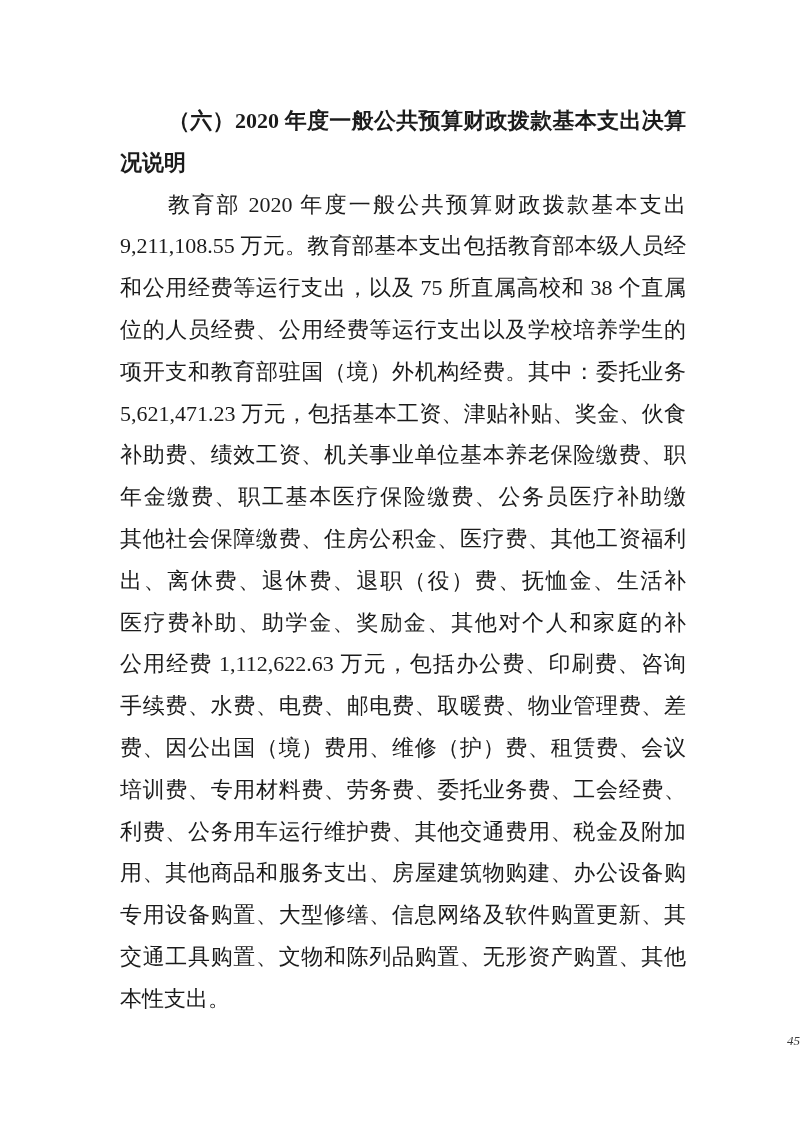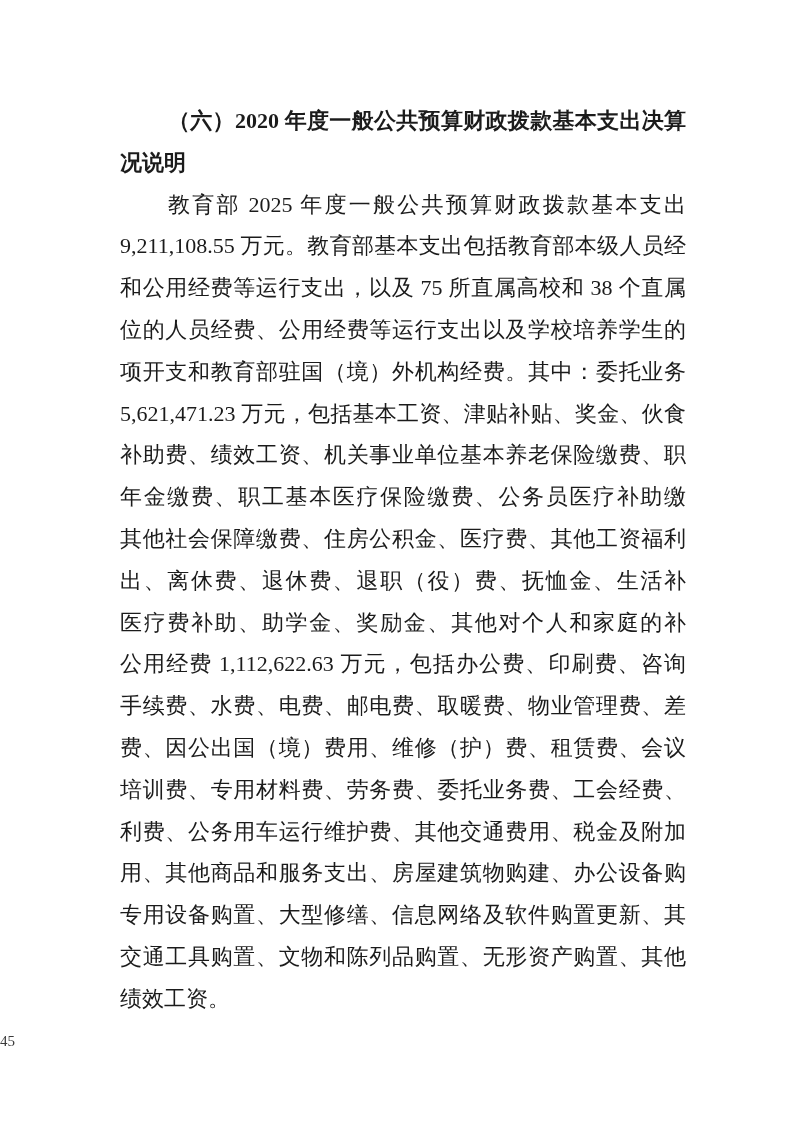--- a/index.html
+++ b/index.html
@@ -38,49 +38,50 @@
     text-indent: 48px;
   }
   .line.para-end {
     text-align-last: left;
   }
   .page-number {
     position: absolute;
     left: 0;
     top: 1033px;
     width: 100%;
-    text-align: left;
-    font-size: 15px;
+    text-align: right;
+    font-size: 13px;
     color: #3a3a3a;
+    font-style: italic;
   }
 </style>
 </head>
 <body>
 
 <div class="page">
   <div class="content">
     <div class="line heading indent">（六）2020 年度一般公共预算财政拨款基本支出决算情</div>
     <div class="line heading para-end">况说明</div>
 
-    <div class="line indent">教育部 2025 年度一般公共预算财政拨款基本支出</div>
+    <div class="line indent">教育部 2020 年度一般公共预算财政拨款基本支出</div>
     <div class="line">9,211,108.55 万元。教育部基本支出包括教育部本级人员经费</div>
     <div class="line">和公用经费等运行支出，以及 75 所直属高校和 38 个直属单</div>
     <div class="line">位的人员经费、公用经费等运行支出以及学校培养学生的各</div>
     <div class="line">项开支和教育部驻国（境）外机构经费。其中：委托业务费</div>
     <div class="line">5,621,471.23 万元，包括基本工资、津贴补贴、奖金、伙食</div>
     <div class="line">补助费、绩效工资、机关事业单位基本养老保险缴费、职业</div>
     <div class="line">年金缴费、职工基本医疗保险缴费、公务员医疗补助缴费、</div>
     <div class="line">其他社会保障缴费、住房公积金、医疗费、其他工资福利支</div>
     <div class="line">出、离休费、退休费、退职（役）费、抚恤金、生活补助、</div>
     <div class="line">医疗费补助、助学金、奖励金、其他对个人和家庭的补助；</div>
     <div class="line">公用经费 1,112,622.63 万元，包括办公费、印刷费、咨询费、</div>
     <div class="line">手续费、水费、电费、邮电费、取暖费、物业管理费、差旅</div>
     <div class="line">费、因公出国（境）费用、维修（护）费、租赁费、会议费、</div>
     <div class="line">培训费、专用材料费、劳务费、委托业务费、工会经费、福</div>
     <div class="line">利费、公务用车运行维护费、其他交通费用、税金及附加费</div>
     <div class="line">用、其他商品和服务支出、房屋建筑物购建、办公设备购置、</div>
     <div class="line">专用设备购置、大型修缮、信息网络及软件购置更新、其他</div>
     <div class="line">交通工具购置、文物和陈列品购置、无形资产购置、其他资</div>
-    <div class="line para-end">绩效工资。</div>
+    <div class="line para-end">本性支出。</div>
   </div>
 
   <div class="page-number">45</div>
 </div>
 
 </body></html>

